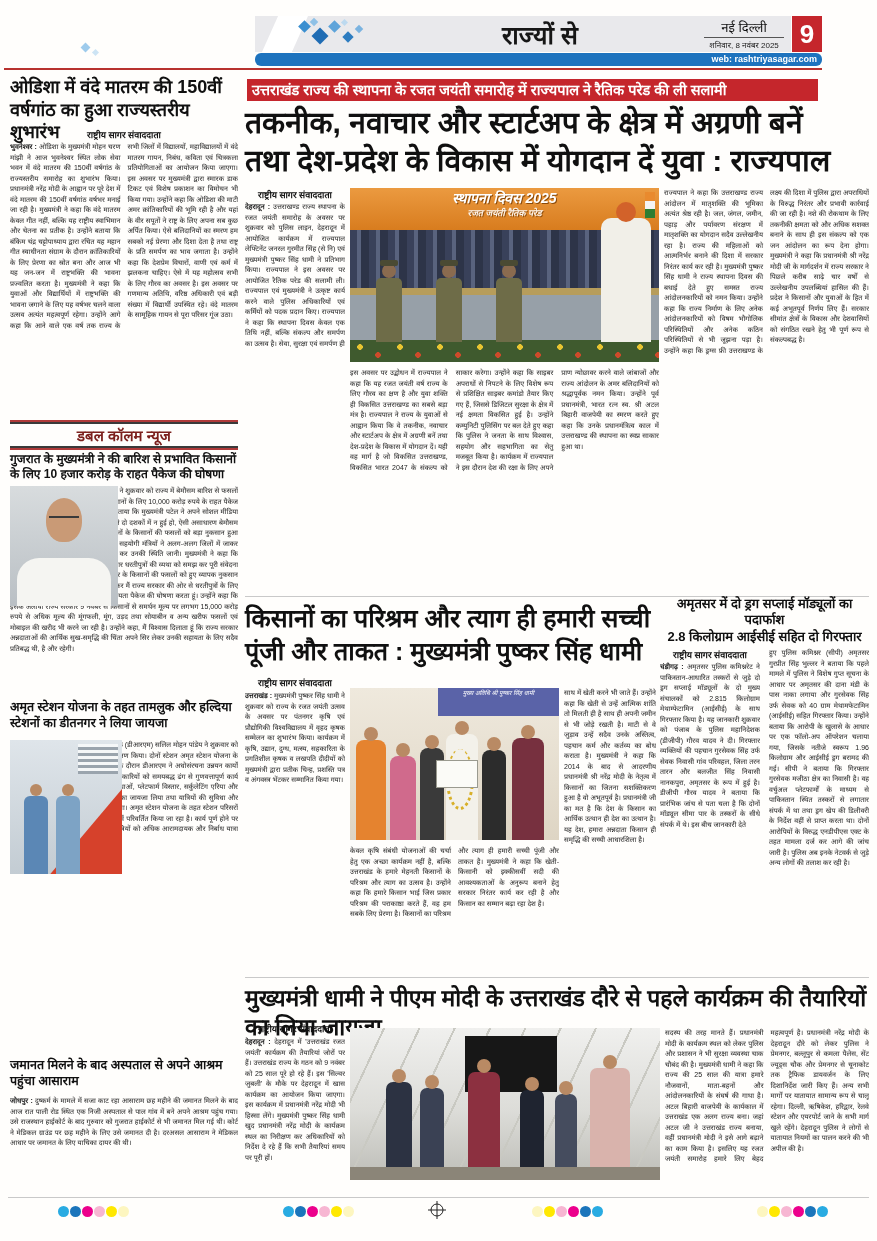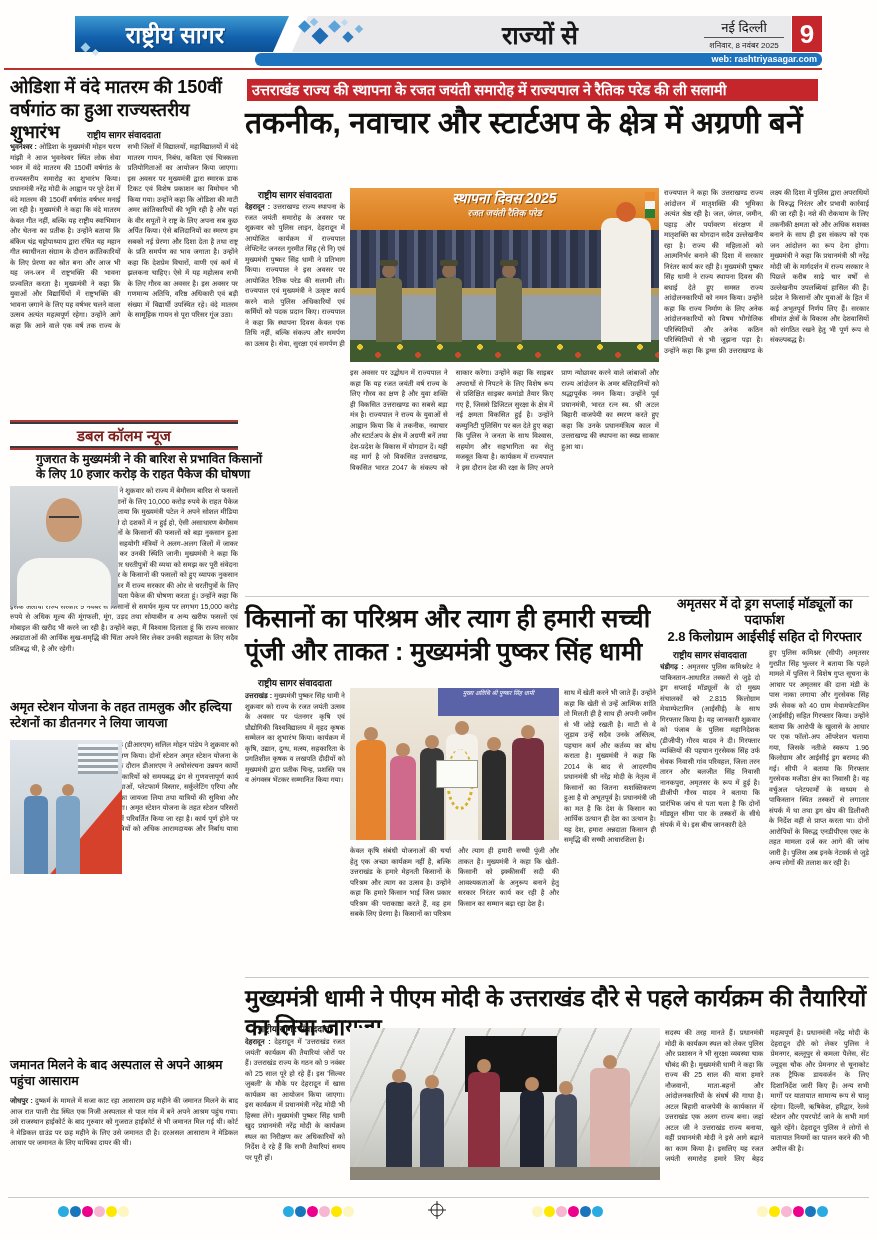--- a/index.html
+++ b/index.html
@@ -96,23 +96,20 @@
   .dots i{width:11px;height:11px;border-radius:50%;display:block;}
   .regmark{position:absolute;left:428px;top:1201px;}
 </style>
 </head>
 <body>
 
 <div id="page">
 
   <div class="abs hdr-gray"></div>
   <div class="abs hdr-white-slant"></div>
-  <div class="abs hdr-blue">
-    <div class="mast">राष्ट्रीय सागर</div>
-  </div>
 
   <div>
     <span class="abs deco-dia" style="left:300px;top:22px;width:9px;height:9px;background:#3b8fd0;"></span>
     <span class="abs deco-dia" style="left:314px;top:30px;width:12px;height:12px;background:#1f6cb4;"></span>
     <span class="abs deco-dia" style="left:311px;top:19px;width:6px;height:6px;background:#8fc1e6;"></span>
     <span class="abs deco-dia" style="left:330px;top:22px;width:9px;height:9px;background:#5ea4da;"></span>
     <span class="abs deco-dia" style="left:344px;top:33px;width:8px;height:8px;background:#2d7cc0;"></span>
     <span class="abs deco-dia" style="left:342px;top:20px;width:5px;height:5px;background:#bcd9ef;"></span>
     <span class="abs deco-dia" style="left:356px;top:26px;width:6px;height:6px;background:#7ab3e0;"></span>
     <span class="abs deco-dia" style="left:82px;top:44px;width:7px;height:7px;background:#9ecbec;"></span>
@@ -130,21 +127,21 @@
 
   <div class="abs headline" style="left:10px;top:76px;width:228px;font-size:18px;">ओडिशा में वंदे मातरम की 150वीं वर्षगांठ का हुआ राज्यस्तरीय शुभारंभ</div>
   <div class="abs byline" style="left:10px;top:128px;width:228px;">राष्ट्रीय सागर संवाददाता</div>
   <div class="abs body-txt cols2 clip" style="left:10px;top:142px;width:228px;height:274px;">
     <span class="dl">भुवनेश्वर :</span>
     <span>ओडिशा के मुख्यमंत्री मोहन चरण मांझी ने आज भुवनेश्वर स्थित लोक सेवा भवन में वंदे मातरम की 150वीं वर्षगांठ के राज्यस्तरीय समारोह का शुभारंभ किया। प्रधानमंत्री नरेंद्र मोदी के आह्वान पर पूरे देश में वंदे मातरम की 150वीं वर्षगांठ वर्षभर मनाई जा रही है। मुख्यमंत्री ने कहा कि वंदे मातरम केवल गीत नहीं, बल्कि यह राष्ट्रीय स्वाभिमान और चेतना का प्रतीक है। उन्होंने बताया कि बंकिम चंद्र चट्टोपाध्याय द्वारा रचित यह महान गीत स्वाधीनता संग्राम के दौरान क्रांतिकारियों के लिए प्रेरणा का स्रोत बना और आज भी यह जन-जन में राष्ट्रभक्ति की भावना प्रज्वलित करता है। मुख्यमंत्री ने कहा कि युवाओं और विद्यार्थियों में राष्ट्रभक्ति की भावना जगाने के लिए यह वर्षभर चलने वाला उत्सव अत्यंत महत्वपूर्ण रहेगा। उन्होंने आगे कहा कि आने वाले एक वर्ष तक राज्य के सभी जिलों में विद्यालयों, महाविद्यालयों में वंदे मातरम गायन, निबंध, कविता एवं चित्रकला प्रतियोगिताओं का आयोजन किया जाएगा। इस अवसर पर मुख्यमंत्री द्वारा स्मारक डाक टिकट एवं विशेष प्रकाशन का विमोचन भी किया गया। उन्होंने कहा कि ओडिशा की माटी अमर क्रांतिकारियों की भूमि रही है और यहां के वीर सपूतों ने राष्ट्र के लिए अपना सब कुछ अर्पित किया। ऐसे बलिदानियों का स्मरण हम सबको नई प्रेरणा और दिशा देता है तथा राष्ट्र के प्रति समर्पण का भाव जगाता है। उन्होंने कहा कि देशप्रेम विचारों, वाणी एवं कर्म में झलकना चाहिए। ऐसे में यह महोत्सव सभी के लिए गौरव का अवसर है। इस अवसर पर गणमान्य अतिथि, वरिष्ठ अधिकारी एवं बड़ी संख्या में विद्यार्थी उपस्थित रहे। वंदे मातरम के सामूहिक गायन से पूरा परिसर गूंज उठा।</span>
   </div>
 
   <div class="abs dblbox">डबल कॉलम न्यूज</div>
 
-  <div class="abs headline" style="left:10px;top:452px;width:228px;font-size:12px;margin-left:26px;">गुजरात के मुख्यमंत्री ने की बारिश से प्रभावित किसानों के लिए 10 हजार करोड़ के राहत पैकेज की घोषणा</div>
+  <div class="abs headline" style="left:10px;top:452px;width:228px;font-size:12px;">गुजरात के मुख्यमंत्री ने की बारिश से प्रभावित किसानों के लिए 10 हजार करोड़ के राहत पैकेज की घोषणा</div>
   <div class="abs body-txt clip" style="left:10px;top:486px;width:228px;height:210px;">
     <span class="ph-float photo" style="width:108px;height:120px;background:linear-gradient(180deg,#d8dcde,#b9bfc4);">
       <span class="bp-head"></span>
       <span class="bp-glass"></span>
       <span class="bp-body"></span>
     </span>
     <span class="dl">गांधीनगर :</span>
     <span>गुजरात के मुख्यमंत्री भूपेंद्र पटेल ने शुक्रवार को राज्य में बेमौसम बारिश से फसलों को हुए नुकसान को देखते हुए प्रभावित किसानों के लिए 10,000 करोड़ रुपये के राहत पैकेज की घोषणा की है। राज्य सूचना विभाग ने बताया कि मुख्यमंत्री पटेल ने अपने सोशल मीडिया पर किए गए पोस्ट में कहा, गुजरात में पिछले दो दशकों में न हुई हो, ऐसी असाधारण बेमौसम बारिश इस वर्ष होने से राज्य के विभिन्न जिलों के किसानों की फसलों को बड़ा नुकसान हुआ है। उन्होंने कहा, इस संदर्भ में मैंने तथा मेरे सहयोगी मंत्रियों ने अलग-अलग जिलों में जाकर प्रभावित किसानों के साथ प्रत्यक्ष बातचीत कर उनकी स्थिति जानी। मुख्यमंत्री ने कहा कि प्राकृतिक आपदा की इस घड़ी में राज्य सरकार धरतीपुत्रों की व्यथा को समझ कर पूरी संवेदना से उनके साथ खड़ी है। उन्होंने कहा, राज्यभर के किसानों की फसलों को हुए व्यापक नुकसान के समक्ष उनकी भावनाओं को ध्यान में रखकर मैं राज्य सरकार की ओर से धरतीपुत्रों के लिए लगभग 10 हजार करोड़ रुपये के राहत-सहायता पैकेज की घोषणा करता हूं। उन्होंने कहा कि इसके अलावा राज्य सरकार 9 नवंबर से किसानों से समर्थन मूल्य पर लगभग 15,000 करोड़ रुपये से अधिक मूल्य की मूंगफली, मूंग, उड़द तथा सोयाबीन व अन्य खरीफ फसलों एवं मोबाइल की खरीद भी करने जा रही है। उन्होंने कहा, मैं विश्वास दिलाता हूं कि राज्य सरकार अन्नदाताओं की आर्थिक सुख-समृद्धि की चिंता अपने सिर लेकर उनकी सहायता के लिए सदैव प्रतिबद्ध थी, है और रहेगी।</span>
   </div>
 
@@ -162,20 +159,21 @@
 
   <div class="abs headline" style="left:10px;top:1058px;width:228px;font-size:12.5px;">जमानत मिलने के बाद अस्पताल से अपने आश्रम पहुंचा आसाराम</div>
   <div class="abs body-txt clip" style="left:10px;top:1096px;width:228px;height:94px;">
     <span class="dl">जोधपुर :</span>
     <span>दुष्कर्म के मामले में सजा काट रहा आसाराम छह महीने की जमानत मिलने के बाद आज रात पाली रोड स्थित एक निजी अस्पताल से पाल गांव में बने अपने आश्रम पहुंच गया। उसे राजस्थान हाईकोर्ट के बाद गुरुवार को गुजरात हाईकोर्ट से भी जमानत मिल गई थी। कोर्ट ने मेडिकल ग्राउंड पर छह महीने के लिए उसे जमानत दी है। दरअसल आसाराम ने मेडिकल आधार पर जमानत के लिए याचिका दायर की थी।</span>
   </div>
 
   <div class="abs kicker">उत्तराखंड राज्य की स्थापना के रजत जयंती समारोह में राज्यपाल ने रैतिक परेड की ली सलामी</div>
   <div class="abs headline" style="left:245px;top:104px;width:624px;font-size:30px;line-height:1.27;">
     <div>तकनीक, नवाचार और स्टार्टअप के क्षेत्र में अग्रणी बनें</div>
+    <div>तथा देश-प्रदेश के विकास में योगदान दें युवा :  राज्यपाल</div>
   </div>
   <div class="abs byline" style="left:245px;top:188px;width:100px;">राष्ट्रीय सागर संवाददाता</div>
   <div class="abs body-txt clip" style="left:245px;top:202px;width:100px;height:391px;">
     <span class="dl">देहरादून :</span>
     <span>उत्तराखण्ड राज्य स्थापना के रजत जयंती समारोह के अवसर पर शुक्रवार को पुलिस लाइन, देहरादून में आयोजित कार्यक्रम में राज्यपाल लेफ्टिनेंट जनरल गुरमीत सिंह (से नि) एवं मुख्यमंत्री पुष्कर सिंह धामी ने प्रतिभाग किया। राज्यपाल ने इस अवसर पर आयोजित रैतिक परेड की सलामी ली। राज्यपाल एवं मुख्यमंत्री ने उत्कृष्ट कार्य करने वाले पुलिस अधिकारियों एवं कर्मियों को पदक प्रदान किए। राज्यपाल ने कहा कि स्थापना दिवस केवल एक तिथि नहीं, बल्कि संकल्प और समर्पण का उत्सव है। सेवा, सुरक्षा एवं समर्पण ही</span>
   </div>
 
   <div class="photo" style="left:350px;top:188px;width:309px;height:174px;">
     <div class="pp-banner">
       <div class="pp-b1">स्थापना दिवस 2025</div>

